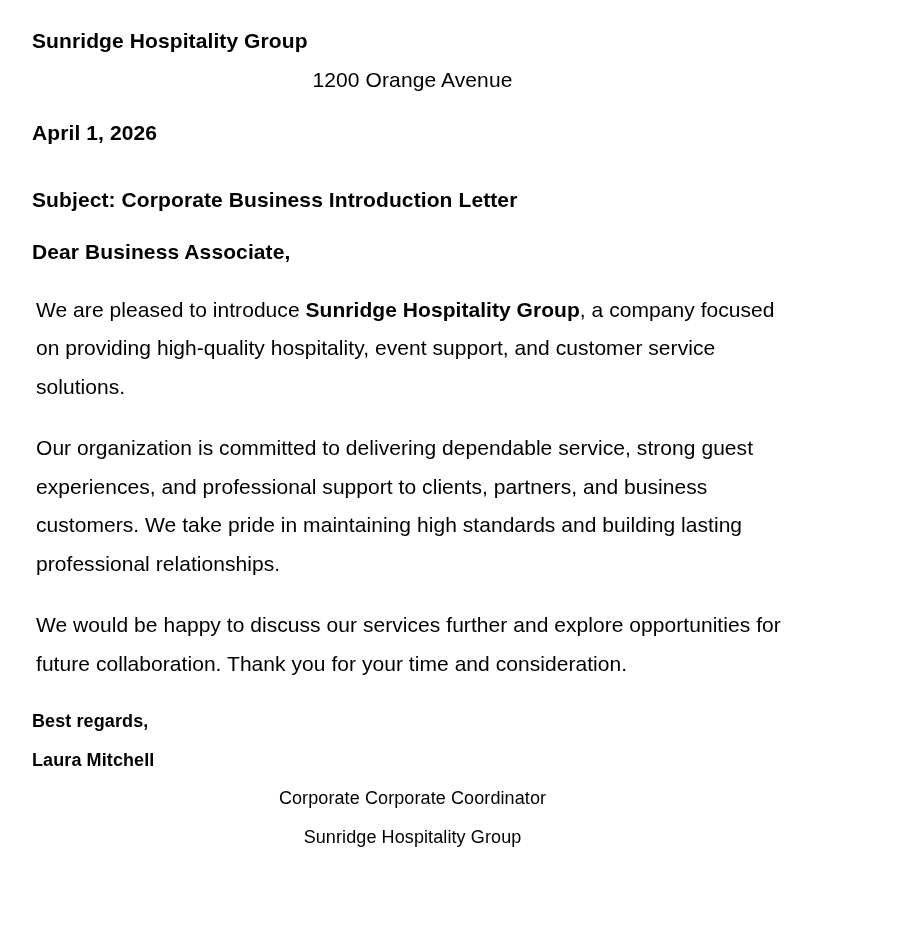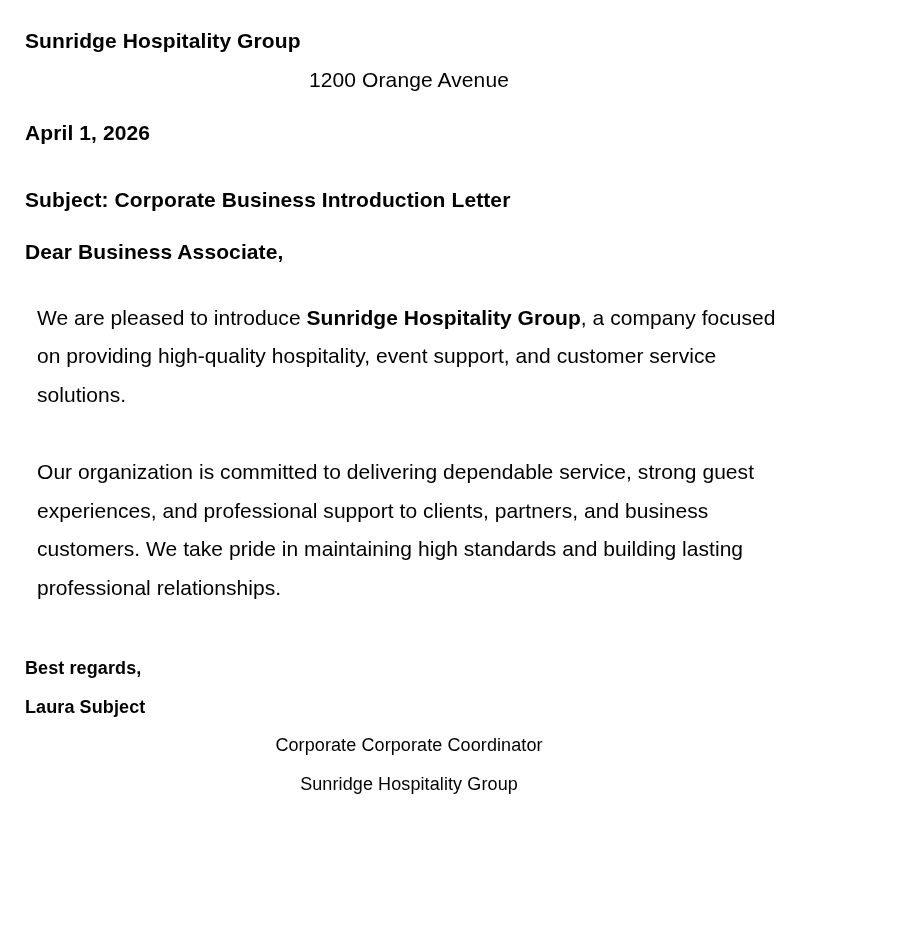--- a/index.html
+++ b/index.html
@@ -12,21 +12,21 @@
     width: 900px;
     height: 933px;
     font-family: "Liberation Sans", "DejaVu Sans", sans-serif;
     color: #000000;
     overflow: hidden;
   }
   .page {
     width: 828px;
     height: 933px;
     box-sizing: border-box;
-    padding: 22px 35px 0 25px;
+    padding: 22px 35px 0 32px;
     background: #ffffff;
   }
   .block {
     margin: 0;
   }
   .line {
     font-size: 21px;
     line-height: 38.5px;
     letter-spacing: 0.1px;
     white-space: nowrap;
@@ -35,21 +35,21 @@
     font-weight: bold;
   }
   .regular {
     font-weight: normal;
     text-align: center;
   }
   .para {
     font-size: 21px;
     line-height: 38.5px;
     letter-spacing: 0.05px;
-    margin: 12px;
+    margin: 4px;
     max-width: 845px;
     text-align: left;
   }
   .gap-sm {
     height: 15px;
   }
   .gap-md {
     height: 14px;
   }
   .gap-lg {
@@ -97,23 +97,24 @@
   <div class="gap-lg"></div>
 
   <p class="para"><span>We are pleased to introduce </span><span class="bold">Sunridge Hospitality Group</span><span>, a company focused on providing high-quality hospitality, event support, and customer service solutions.</span></p>
 
   <div class="gap-lg"></div>
 
   <p class="para">Our organization is committed to delivering dependable service, strong guest experiences, and professional support to clients, partners, and business customers. We take pride in maintaining high standards and building lasting professional relationships.</p>
 
   <div class="gap-lg"></div>
 
+  <p class="para">We would be happy to discuss our services further and explore opportunities for future collaboration. Thank you for your time and consideration.</p>
 
   <div class="gap-lg"></div>
 
   <div class="block sig">
     <div class="line bold">Best regards,</div>
-    <div class="line bold">Laura Subject</div>
+    <div class="line bold">Laura Mitchell</div>
     <div class="line regular">Corporate Corporate Coordinator</div>
     <div class="line regular">Sunridge Hospitality Group</div>
   </div>
 
 </div>
 
 </body></html>

